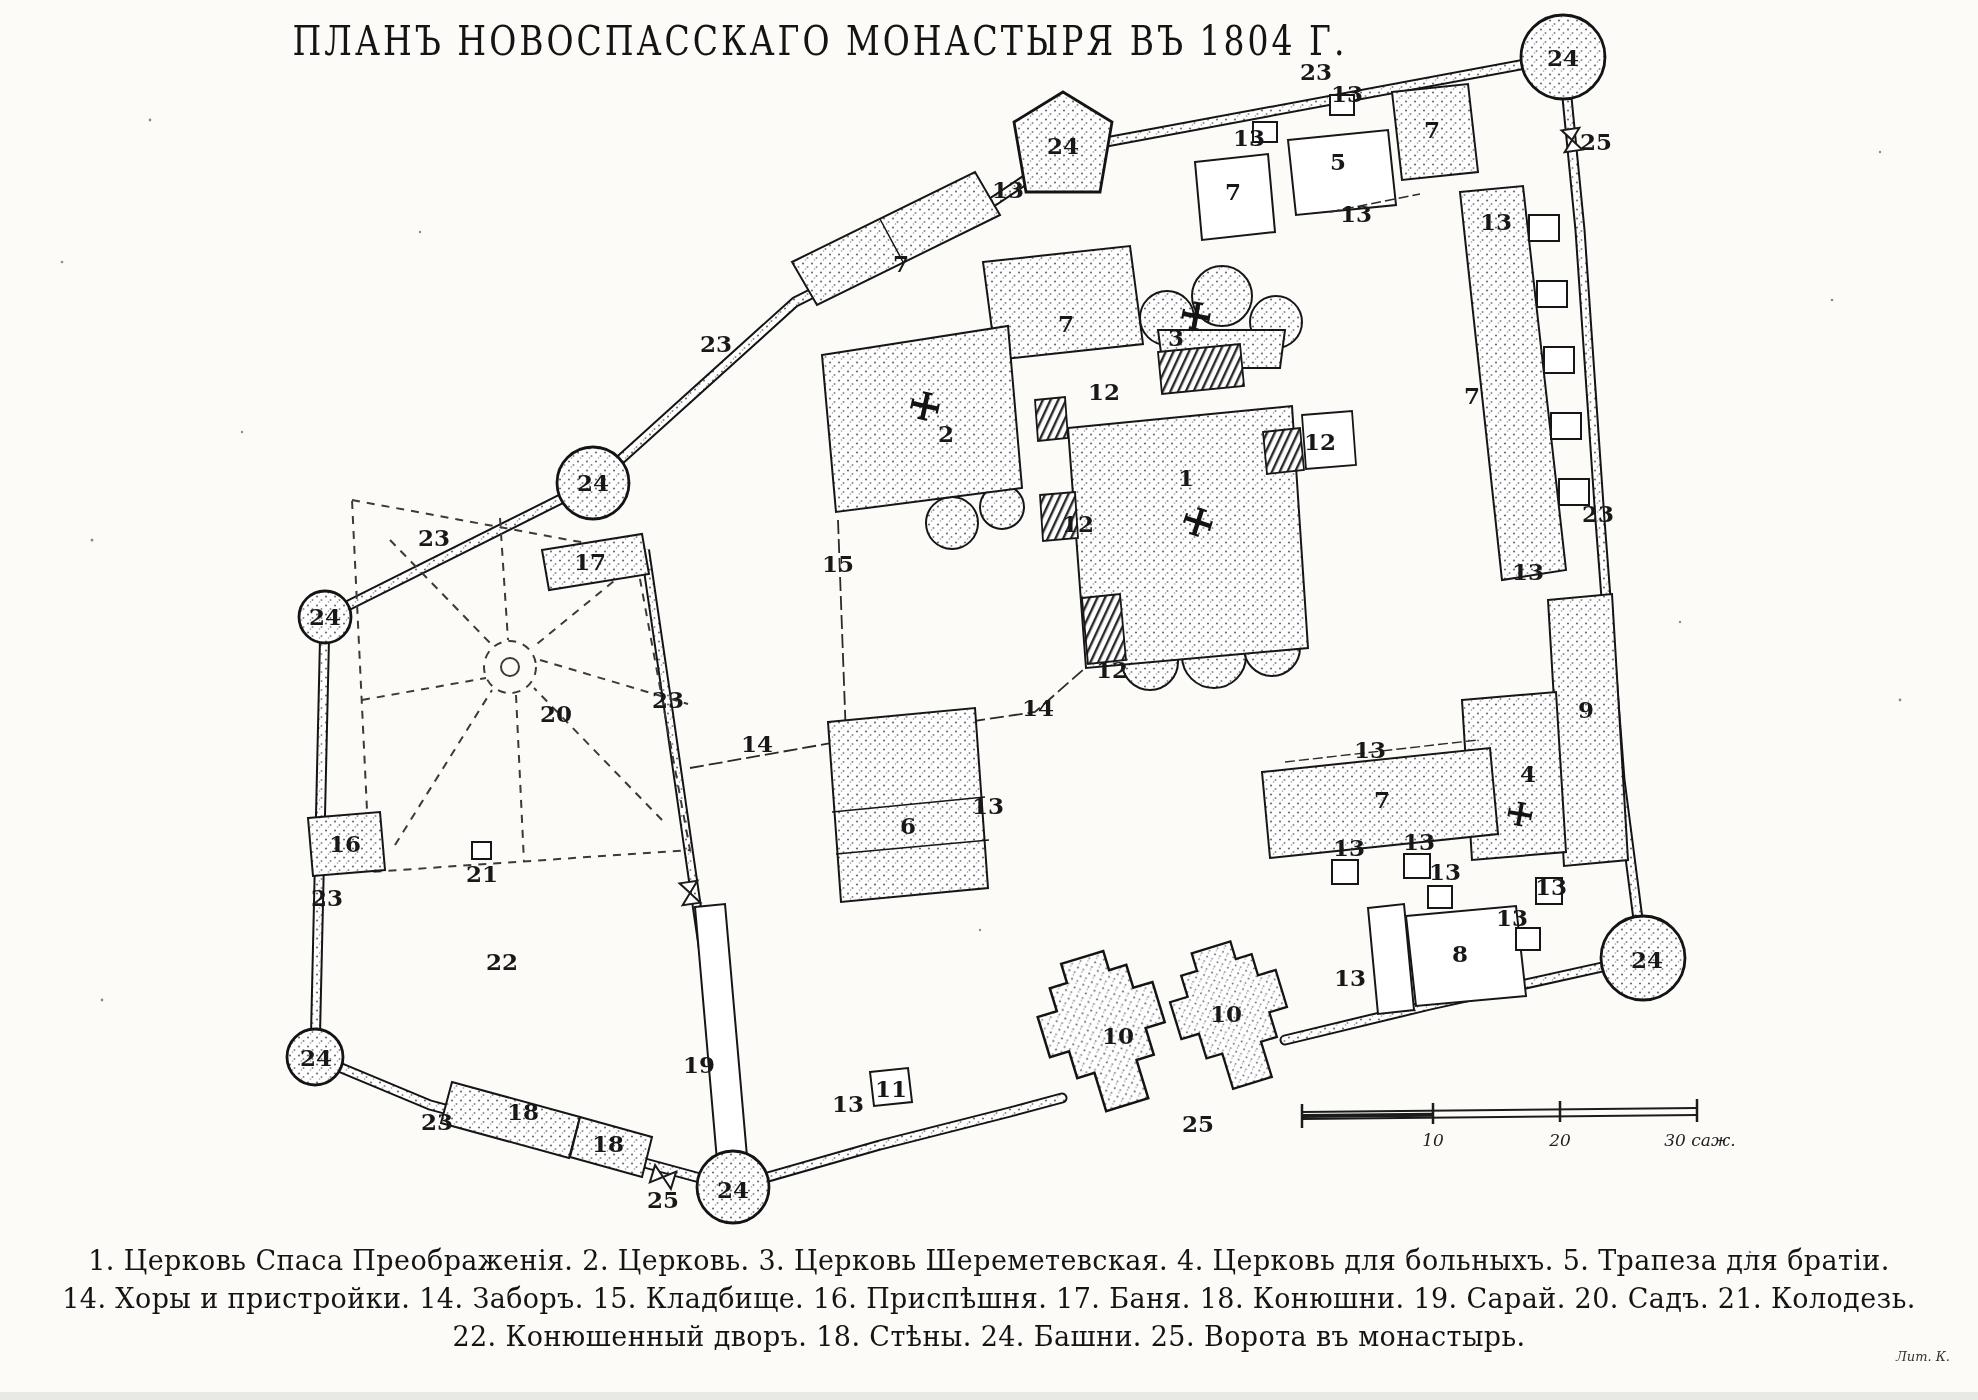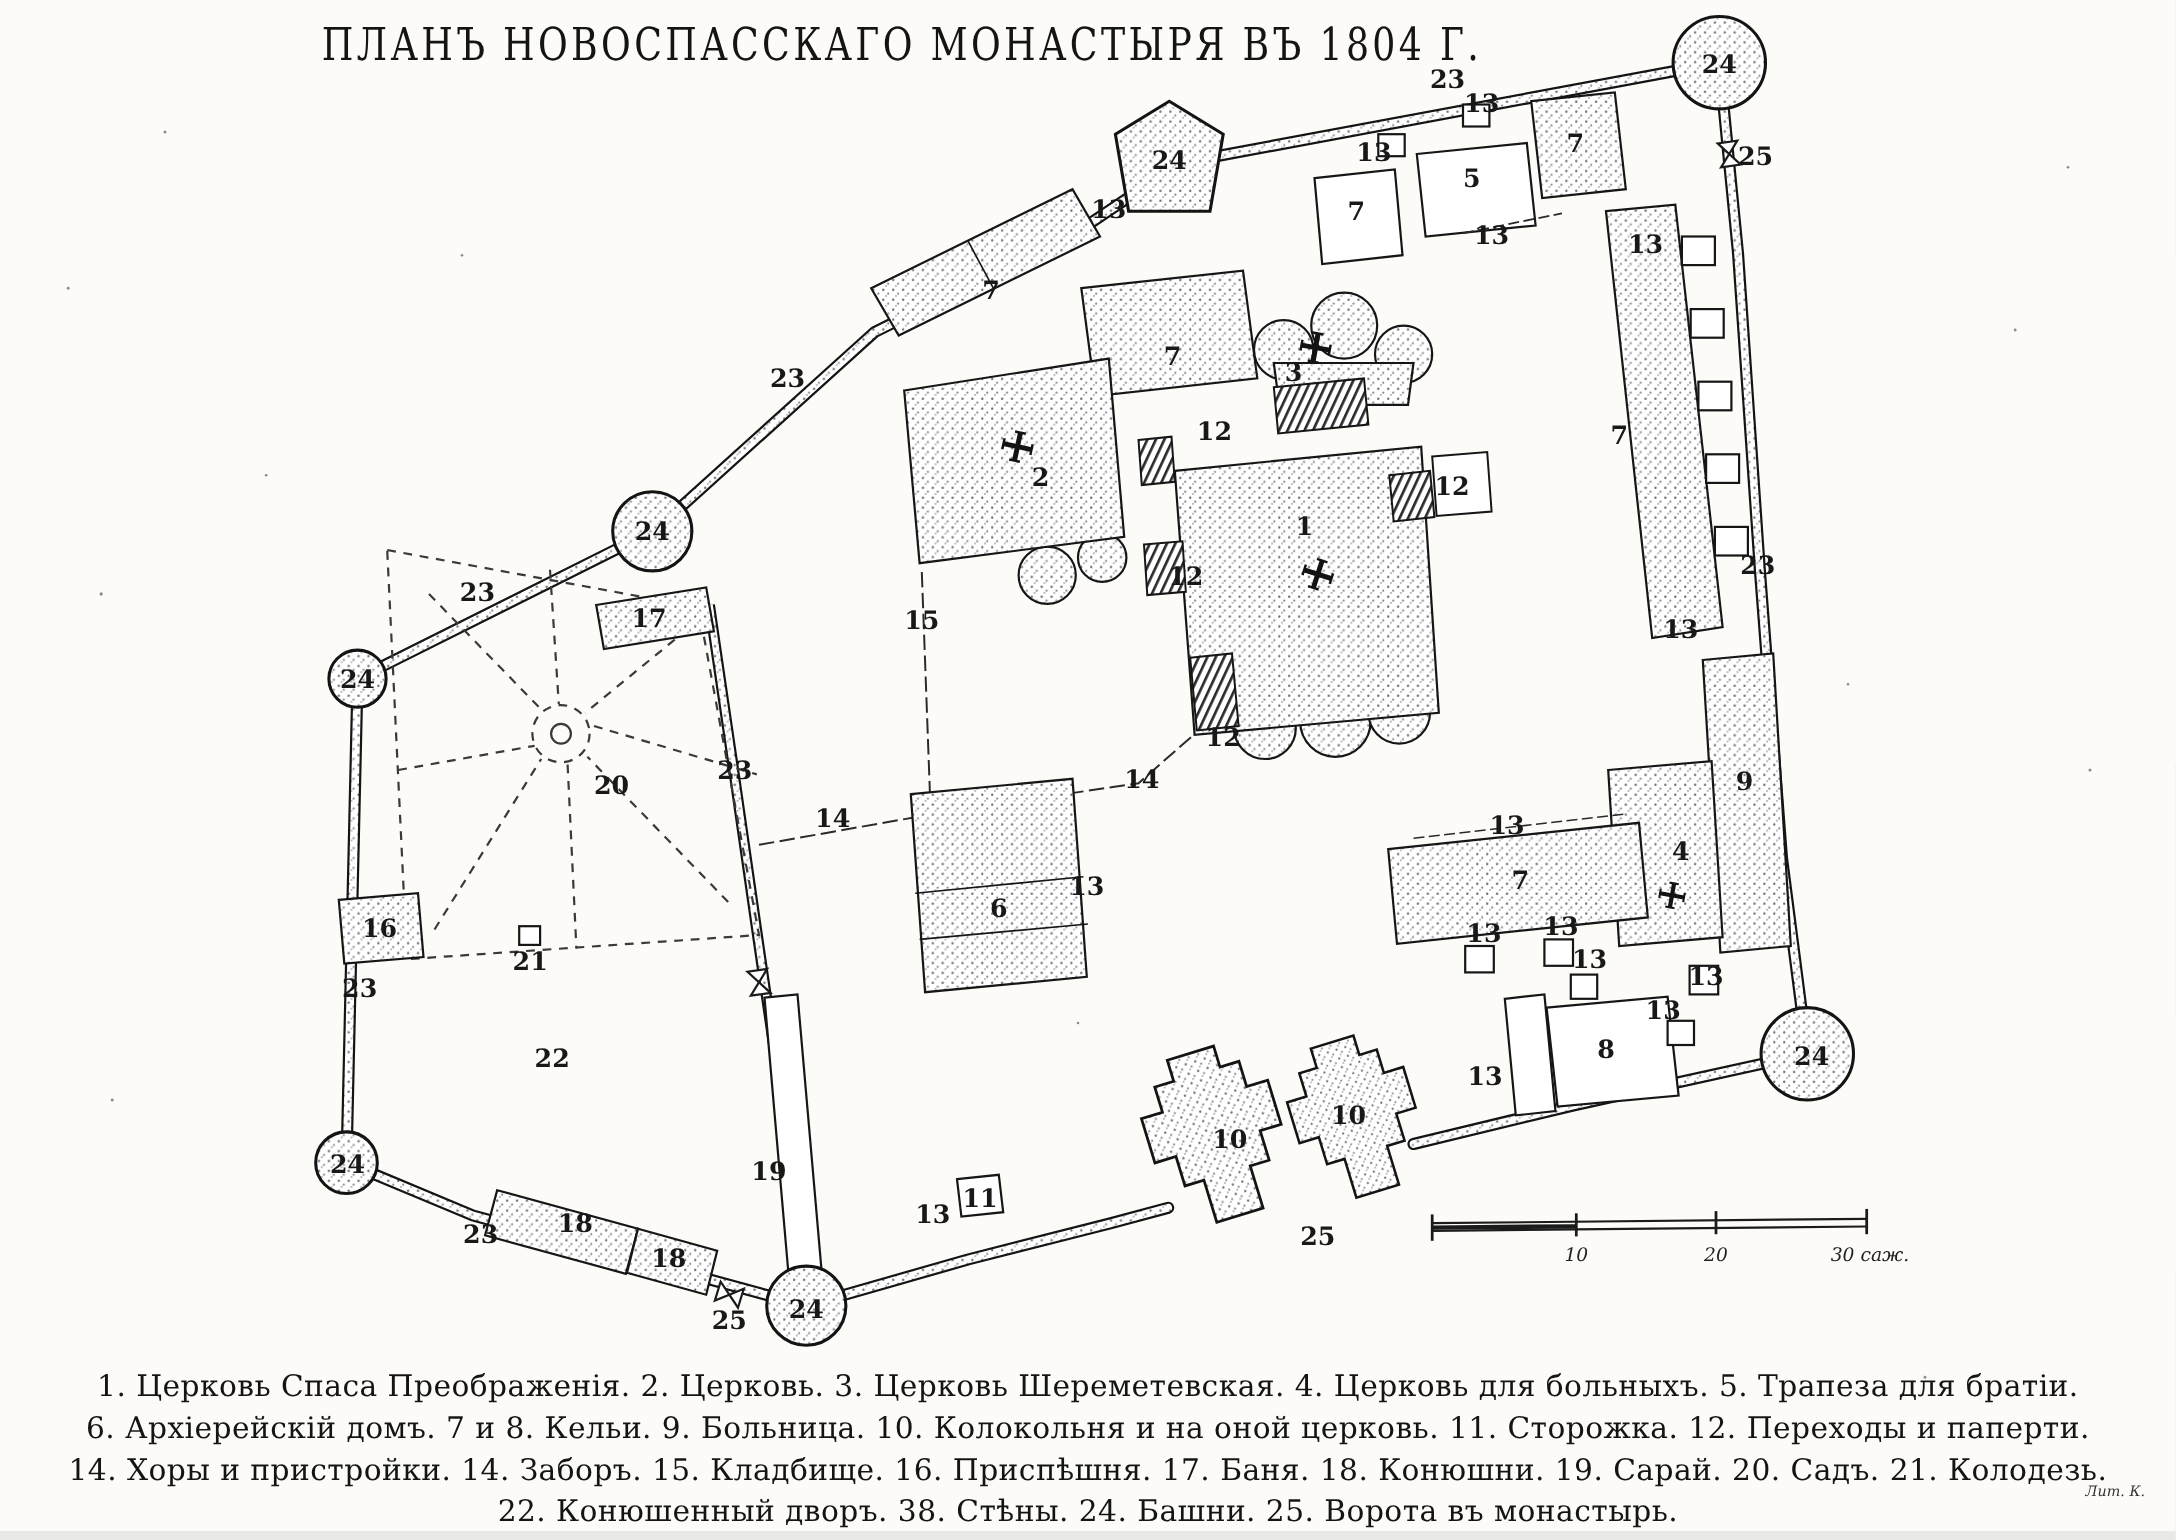--- a/index.html
+++ b/index.html
@@ -341,20 +341,19 @@
       <circle cx="1880" cy="152" r="1.2"></circle>
         <circle cx="62" cy="262" r="1.3"></circle>
       <circle cx="1680" cy="622" r="1.2"></circle>
         <circle cx="980" cy="930" r="1.2"></circle>
     </g>
     <line x1="0" y1="1398" x2="1978" y2="1398" stroke="#2a2a2a" stroke-width="2.5"></line>
   </svg>
 
   <div class="legend">
     <div>1. Церковь Спаса Преображенія.  2. Церковь.  3. Церковь Шереметевская.  4. Церковь для больныхъ.  5. Трапеза для братіи.</div>
-    <div>6. Архіерейскій домъ.  7 и 8. Кельи.  9. Больница.  10. Колокольня и на оной церковь.  11. Сторожка.  12. Переходы и паперти.</div>
     <div>14. Хоры и пристройки.  14. Заборъ.  15. Кладбище.  16. Приспѣшня.  17. Баня.  18. Конюшни.  19. Сарай.  20. Садъ.  21. Колодезь.</div>
-    <div>22. Конюшенный дворъ.  38. Стѣны.  24. Башни.  25. Ворота въ монастырь.</div>
+    <div>22. Конюшенный дворъ.  18. Стѣны.  24. Башни.  25. Ворота въ монастырь.</div>
   </div>
 
   <div class="printer-mark">Лит. К.</div>
 
 </div>
 
 </body></html>

